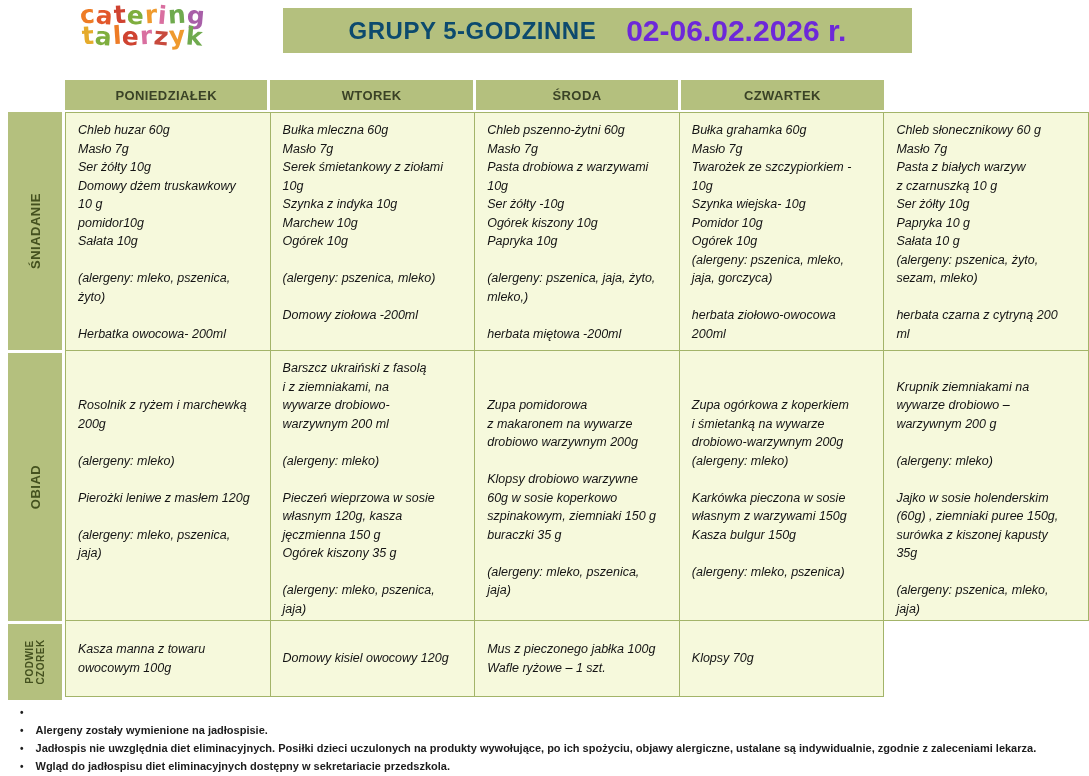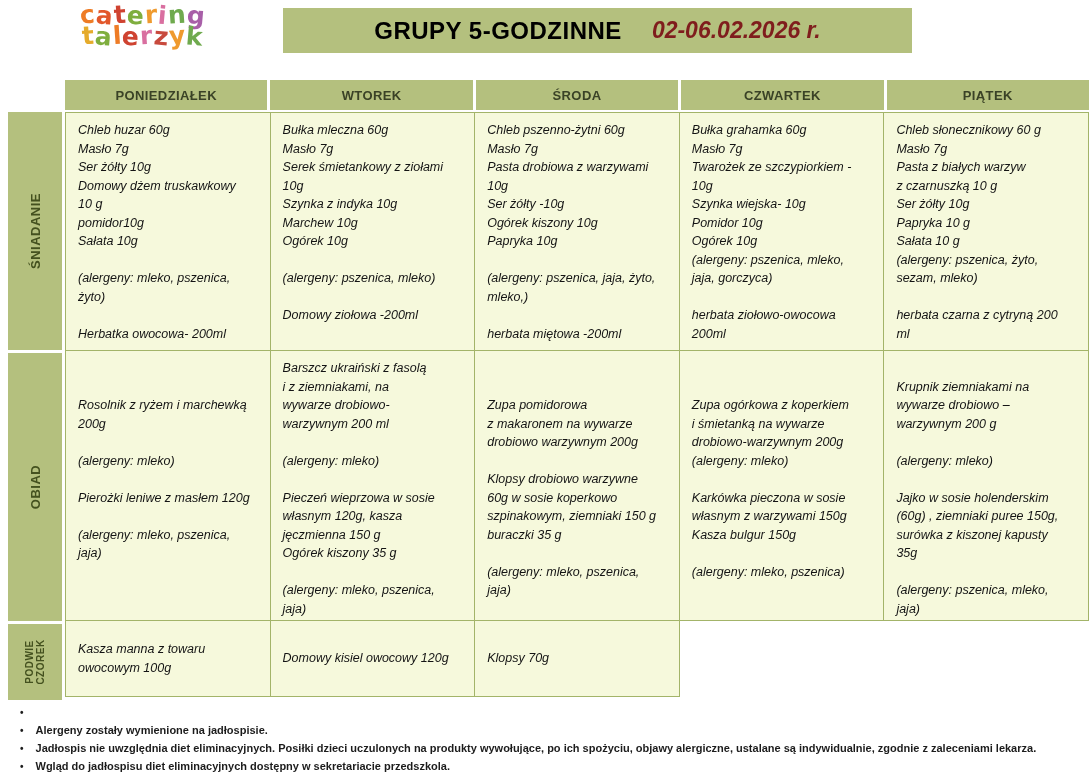--- a/index.html
+++ b/index.html
@@ -15,22 +15,22 @@
   .logo-line { display:block; font-weight:bold; font-size:25px; letter-spacing:1px; font-family:"DejaVu Sans", sans-serif; }
   .logo-line.l2 { margin-top:-4px; }
   .logo-line span { display:inline-block; transform:rotate(-4deg); }
   .logo-line span:nth-child(even) { transform:rotate(5deg) translateY(1px); }
 
   
   .titlebar {
     position:absolute; left:283px; top:8px; width:629px; height:45px;
     background:#b4c07e; display:flex; align-items:center; justify-content:center; gap:30px;
   }
-  .titlebar .main { color:#000000; font-size:24px; font-weight:bold; letter-spacing:0.5px; }
-  .titlebar .date { color:#7f1d1d; font-size:23px; font-weight:bold;font-style:italic; }
+  .titlebar .main { color:#0c4a6e; font-size:24px; font-weight:bold; letter-spacing:0.5px; }
+  .titlebar .date { color:#6d28d9; font-size:30px; font-weight:bold; }
 
   
   .day-header {
     position:absolute; left:65px; top:80px; width:1024px; height:30px;
     display:grid; grid-template-columns:repeat(5,1fr); gap:3px;
   }
   .day-header .hcell {
     background:#b4c07e; color:#3a4226; font-size:13px; font-weight:bold;
     display:flex; align-items:center; justify-content:center; letter-spacing:0.4px;
   }
@@ -81,21 +81,20 @@
   <div class="titlebar">
     <span class="main">GRUPY 5-GODZINNE</span>
     <span class="date">02-06.02.2026 r.</span>
   </div>
 
   <div class="day-header">
     <div class="hcell">PONIEDZIAŁEK</div>
     <div class="hcell">WTOREK</div>
     <div class="hcell">ŚRODA</div>
     <div class="hcell">CZWARTEK</div>
-    <div class="hcell">PIĄTEK</div>
   </div>
 
   <div class="row-labels">
     <div class="rlabel r1">
       <span class="rot">ŚNIADANIE</span>
     </div>
     <div class="rlabel r2">
       <span class="rot">OBIAD</span>
     </div>
     <div class="rlabel r3">
@@ -226,20 +225,22 @@
 (60g) , ziemniaki puree 150g,
 surówka z kiszonej kapusty
 35g
 
 (alergeny: pszenica, mleko,
 jaja)</div>
 
     <div class="cell snack">Kasza manna z towaru
 owocowym 100g</div>
     <div class="cell snack">Domowy kisiel owocowy  120g</div>
+    <div class="cell snack">Mus z pieczonego jabłka 100g
+Wafle ryżowe – 1 szt.</div>
     <div class="cell snack">Klopsy 70g</div>
   </div>
 
   <div class="notes">
     <div class="note">
       <span class="bullet">•</span>
     </div>
     <div class="note">
       <span class="bullet">•</span>
       <span>Alergeny zostały wymienione na jadłospisie.</span>

